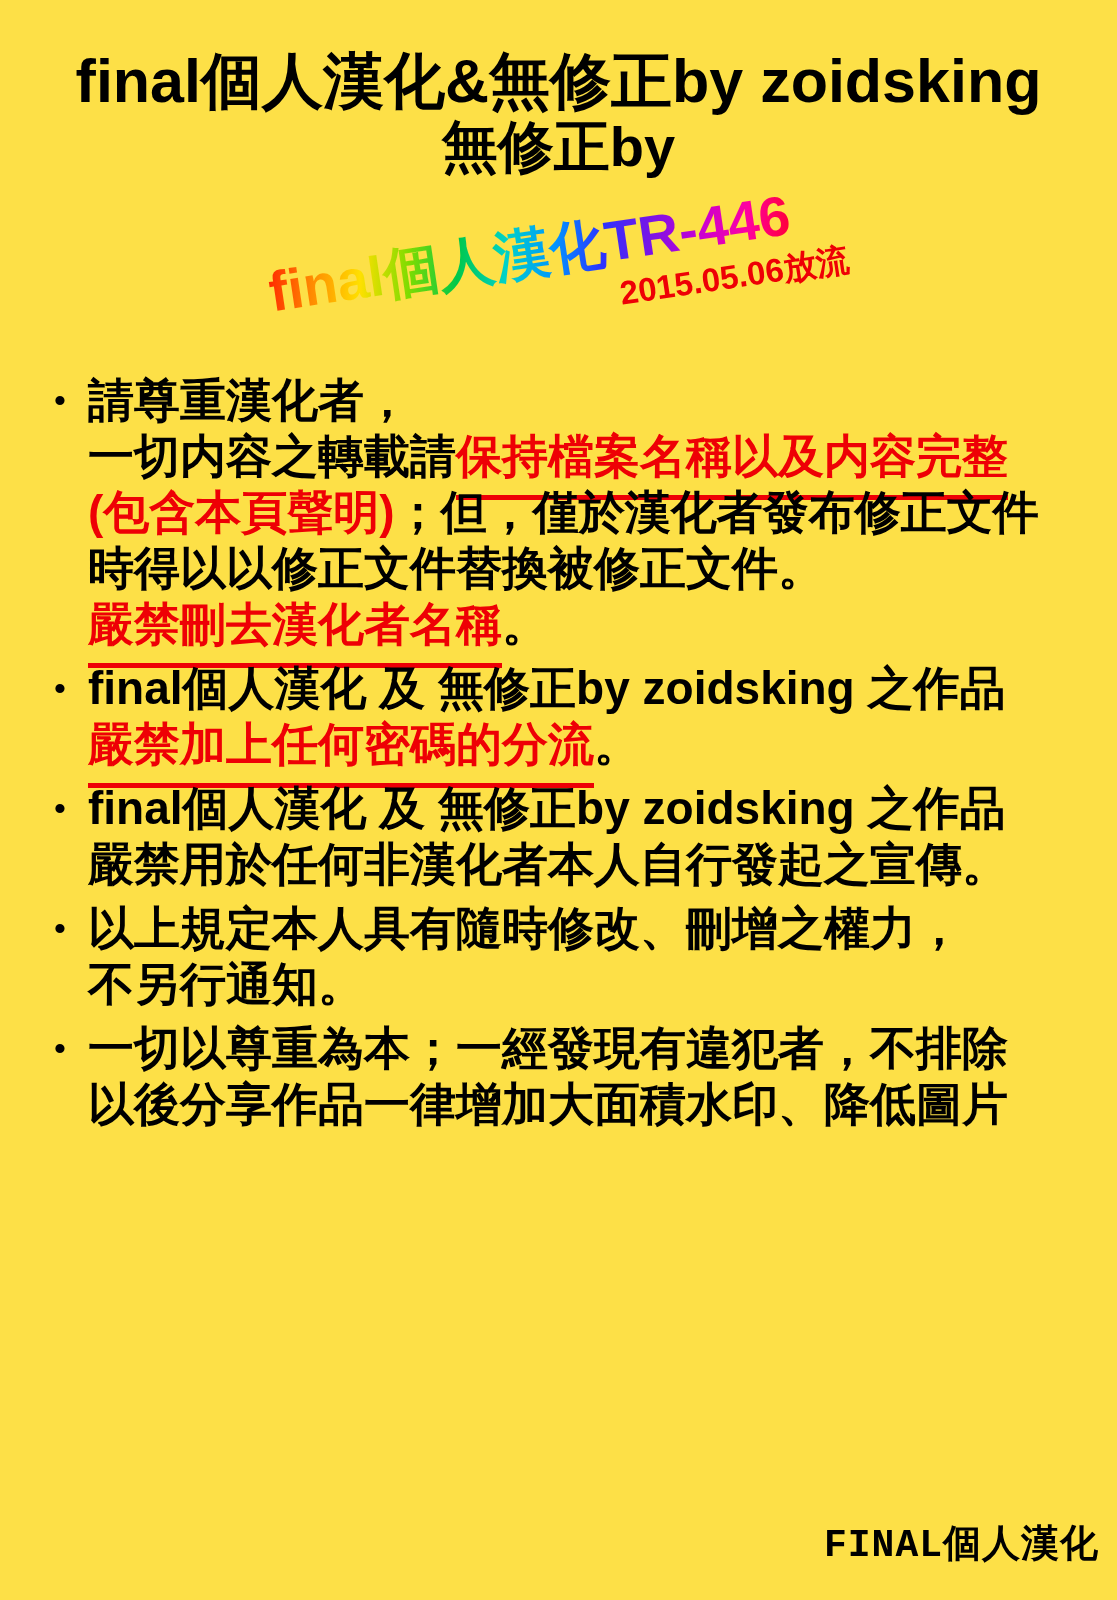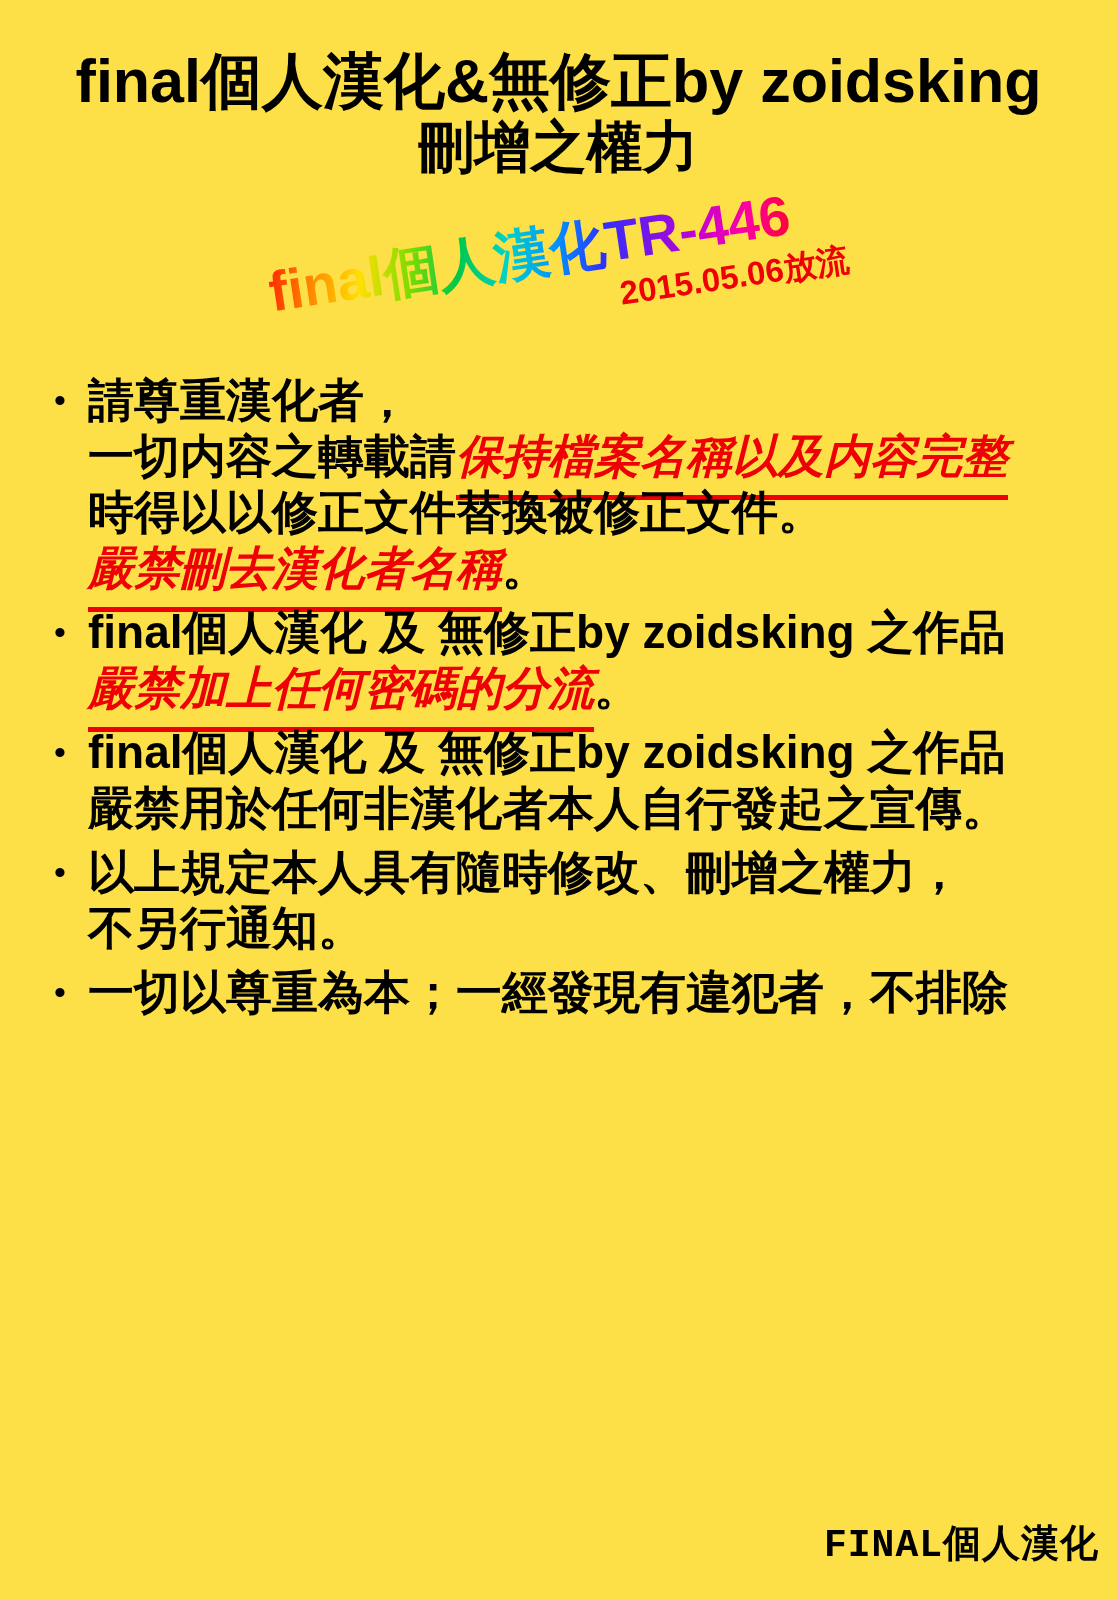--- a/index.html
+++ b/index.html
@@ -48,64 +48,66 @@
     font-size:46px; line-height:56px;
     font-weight:600;
     white-space:nowrap;
   }
   .bullet {
     position:absolute; left:54px; top:0;
     font-size:34px; line-height:56px;
     font-weight:400;
   }
   .red { color:var(--accent); }
-  .u { border-bottom:5px solid var(--accent); padding-bottom:13px;font-style:italic; }
+  .u { border-bottom:5px solid var(--accent); padding-bottom:13px; }
 
   
   .footer-logo {
     position:absolute; right:18px; top:1518px;
     font-size:38px; font-weight:800;
     letter-spacing:1px;
     font-family:Liberation Mono, monospace;
   }
 </style>
 </head>
 <body>
 
 <div class="page">
 
   <div class="header">
     <div class="title-line1">final個人漢化&amp;無修正by zoidsking</div>
-    <div class="title-line2">刪增之權力</div>
+    <div class="title-line2">無修正by</div>
   </div>
 
   <div class="stamp">
     <div class="stamp-main" style="background-image: linear-gradient(100deg, rgb(255, 30, 0), rgb(255, 138, 0), rgb(255, 224, 0), rgb(127, 220, 0), rgb(0, 200, 74), rgb(0, 210, 200), rgb(0, 150, 255), rgb(43, 50, 255), rgb(122, 20, 230), rgb(200, 0, 210), rgb(255, 0, 160), rgb(255, 0, 40));">final個人漢化TR-446</div>
     <div class="stamp-date" style="color: rgb(238, 0, 5);">2015.05.06放流</div>
   </div>
 
   <div class="rules">
       <div class="rule-item">
         <div class="rule-line"><span class="bullet">•</span><span class="">請尊重漢化者，</span></div>
         <div class="rule-line"><span class="">一切内容之轉載請</span><span class="red u">保持檔案名稱以及内容完整</span></div>
+        <div class="rule-line"><span class="red ">(包含本頁聲明)</span><span class="">；但，僅於漢化者發布修正文件</span></div>
         <div class="rule-line"><span class="">時得以以修正文件替換被修正文件。</span></div>
         <div class="rule-line"><span class="red u">嚴禁刪去漢化者名稱</span><span class="">。</span></div>
       </div>
       <div class="rule-item">
         <div class="rule-line"><span class="bullet">•</span><span class="">final個人漢化 及 無修正by zoidsking 之作品</span></div>
         <div class="rule-line"><span class="red u">嚴禁加上任何密碼的分流</span><span class="">。</span></div>
       </div>
       <div class="rule-item">
         <div class="rule-line"><span class="bullet">•</span><span class="">final個人漢化 及 無修正by zoidsking 之作品</span></div>
         <div class="rule-line"><span class="">嚴禁用於任何非漢化者本人自行發起之宣傳。</span></div>
       </div>
       <div class="rule-item">
         <div class="rule-line"><span class="bullet">•</span><span class="">以上規定本人具有隨時修改、刪增之權力，</span></div>
         <div class="rule-line"><span class="">不另行通知。</span></div>
       </div>
       <div class="rule-item">
         <div class="rule-line"><span class="bullet">•</span><span class="">一切以尊重為本；一經發現有違犯者，不排除</span></div>
+        <div class="rule-line"><span class="">以後分享作品一律增加大面積水印、降低圖片</span></div>
       </div>
     </div>
 
   <div class="footer-logo">FINAL個人漢化</div>
 
 </div>
 
 </body></html>

